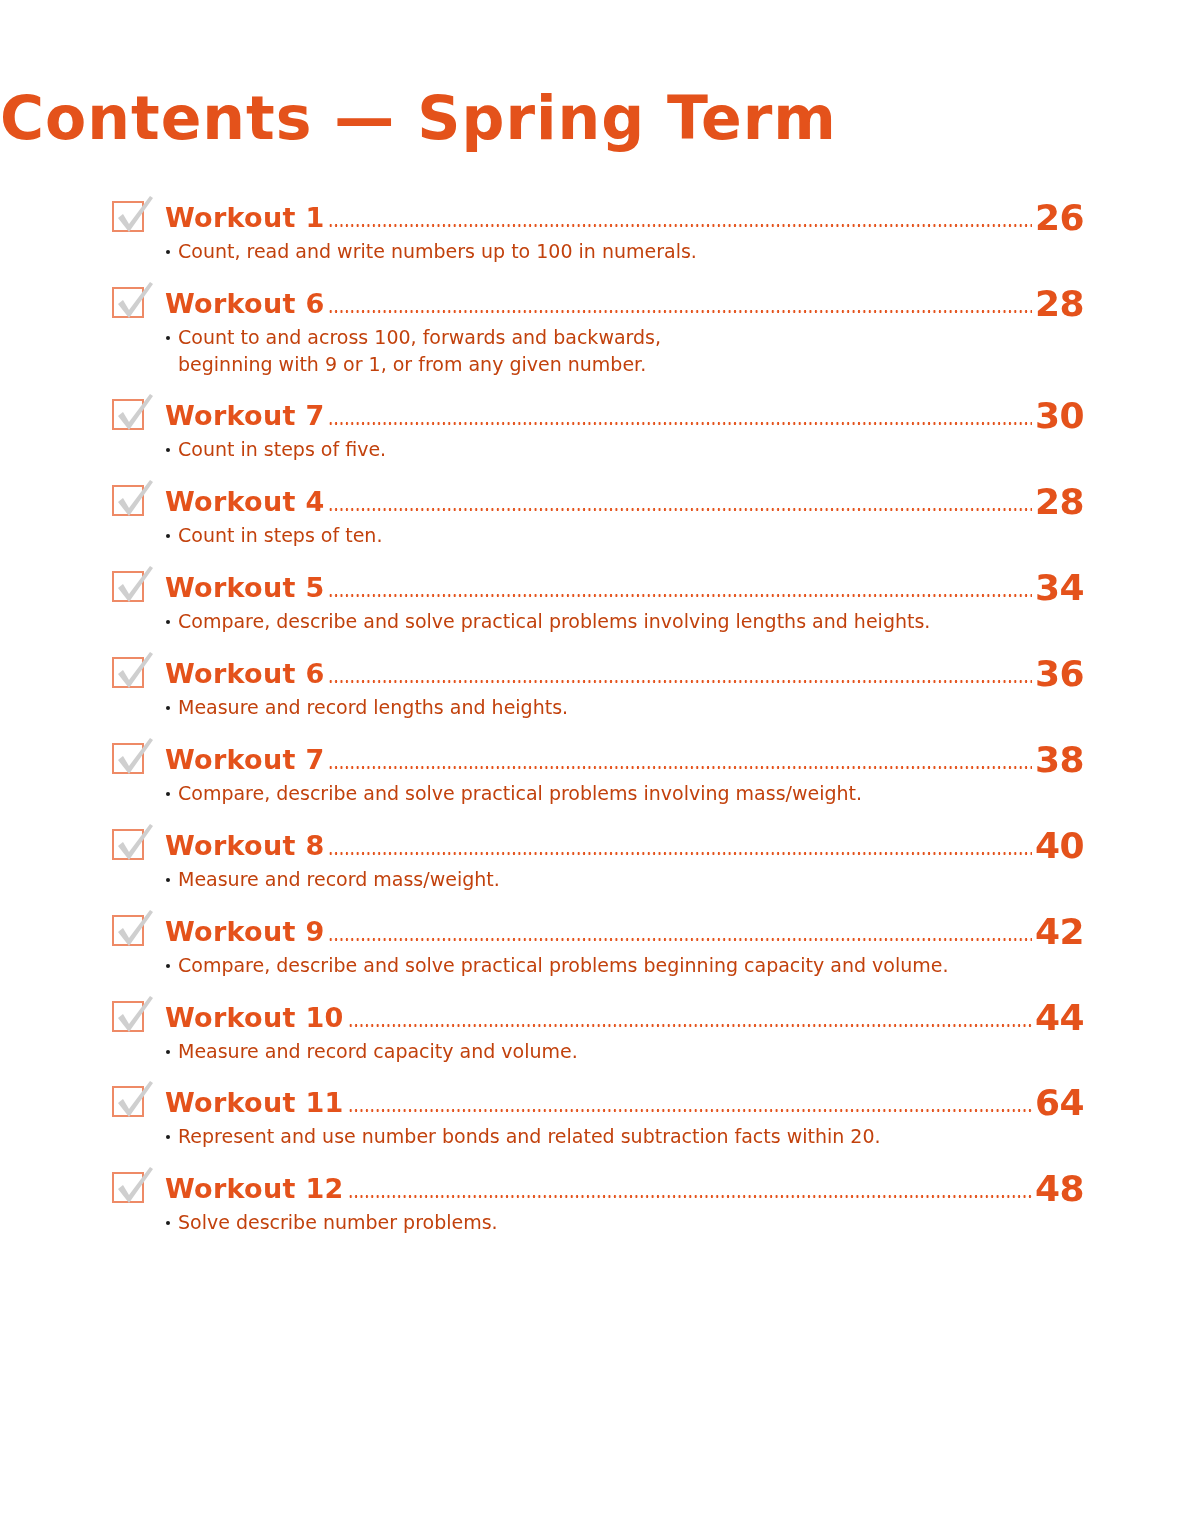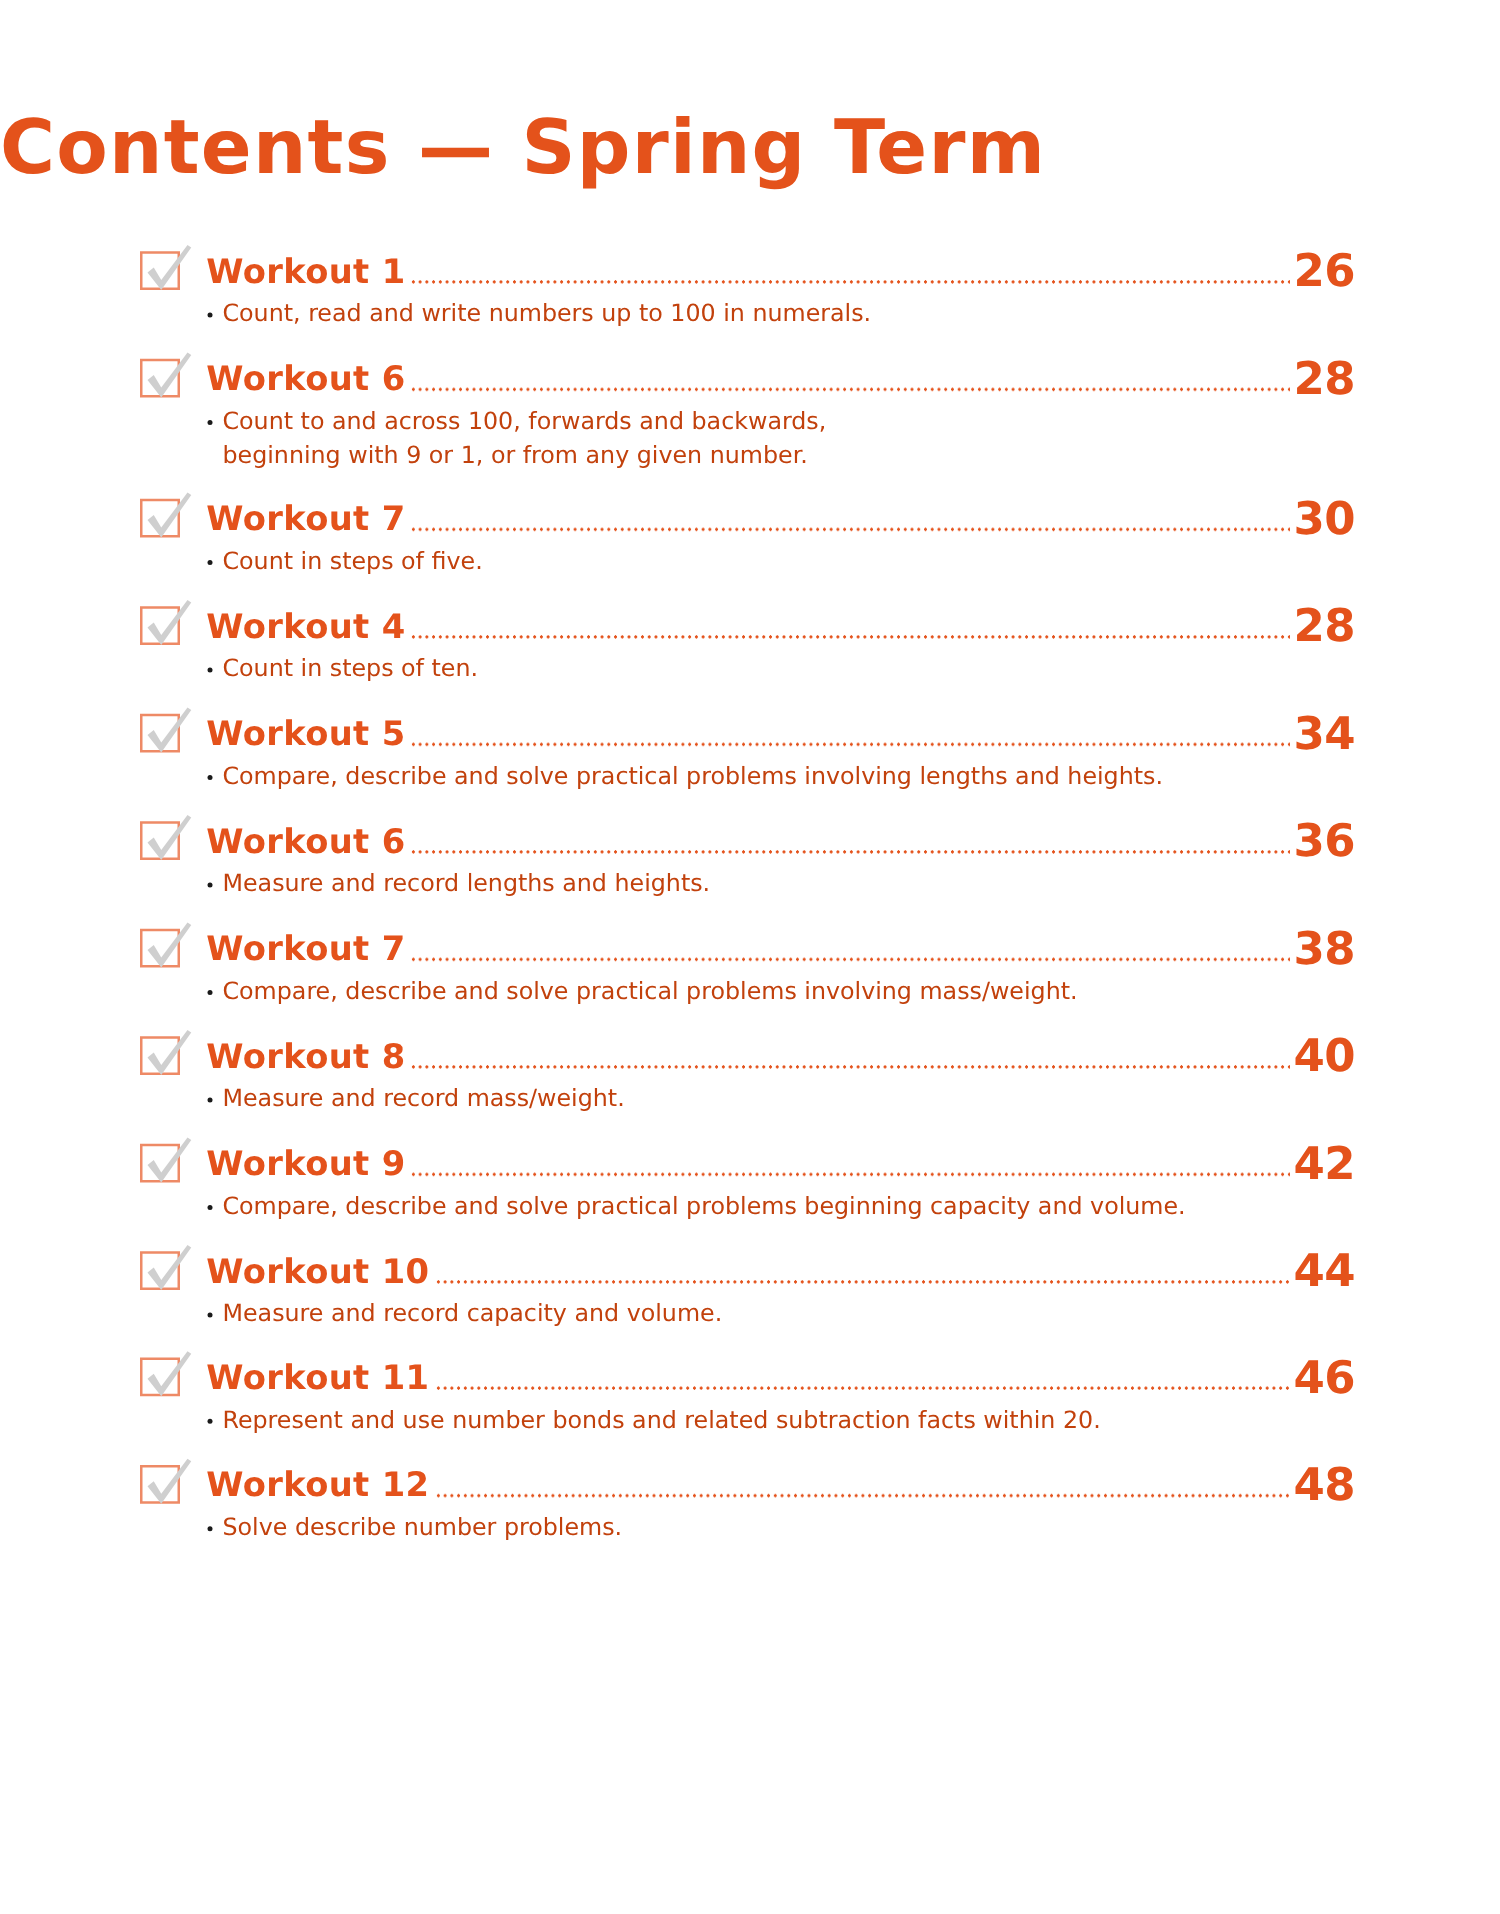--- a/index.html
+++ b/index.html
@@ -277,21 +277,21 @@
   </div>
     <div class="toc-entry" style="top: 1081px;">
     <div class="checkbox" aria-checked="true" style="border-color: rgb(238, 138, 102);">
       <svg viewBox="0 0 44 42">
         <path d="M6 24 L11 20 L17 30 L38 2 L41 4 L17 38 Z" fill="#CFCFCF"></path>
       </svg>
     </div>
     <div class="heading-row">
       <span class="workout-label">Workout 11</span>
       <span class="leader"></span>
-      <span class="page-number">46</span>
+      <span class="page-number">64</span>
     </div>
     <ul class="description">
       <li>Represent and use number bonds and related subtraction facts within 20.</li>
     </ul>
   </div>
     <div class="toc-entry" style="top: 1167px;">
     <div class="checkbox" aria-checked="true" style="border-color: rgb(238, 138, 102);">
       <svg viewBox="0 0 44 42">
         <path d="M6 24 L11 20 L17 30 L38 2 L41 4 L17 38 Z" fill="#CFCFCF"></path>
       </svg>

